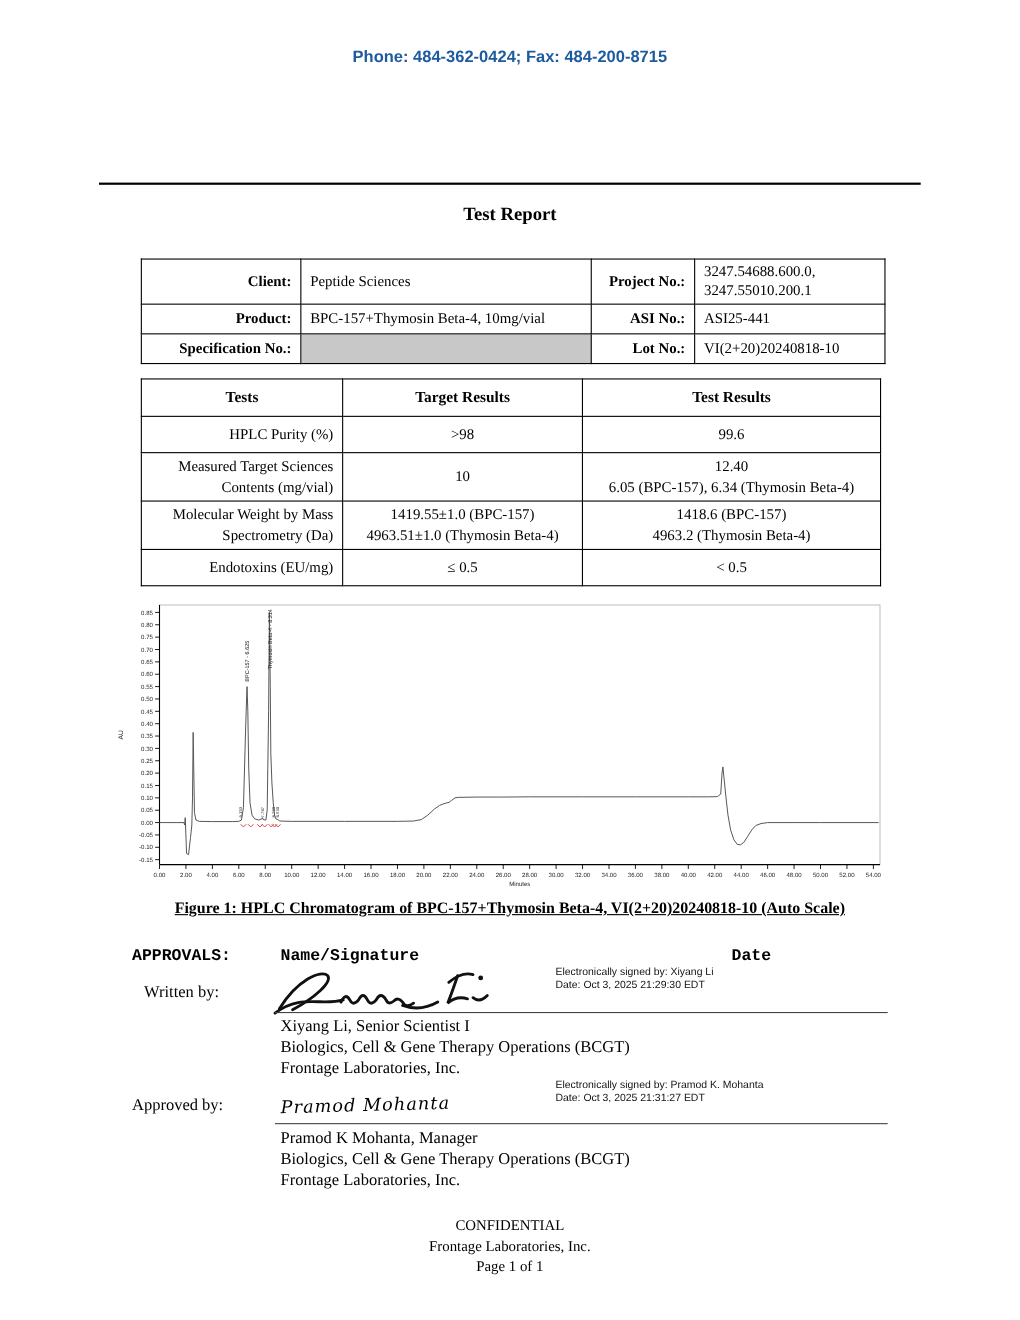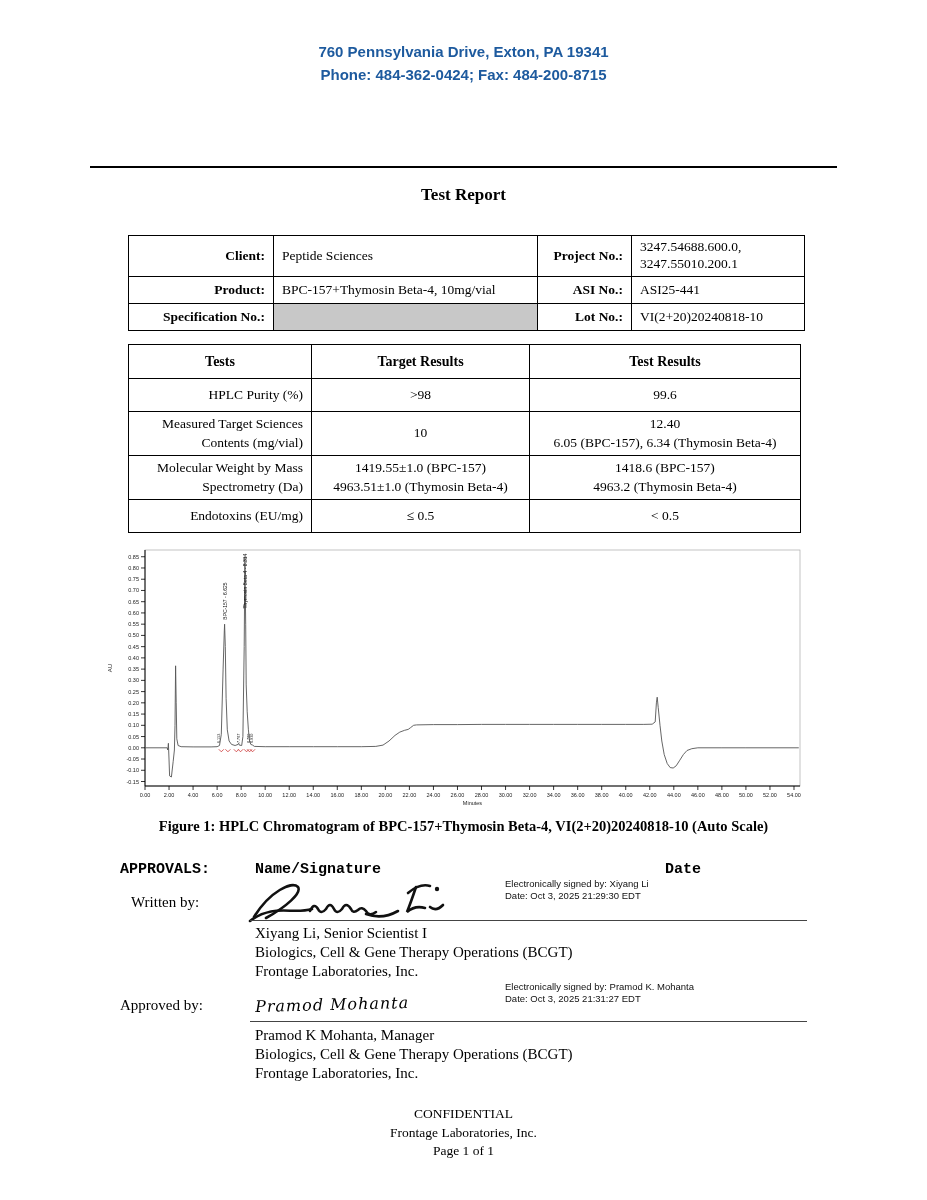--- a/index.html
+++ b/index.html
@@ -34,21 +34,21 @@
   .info-table .val { text-align:left; vertical-align:middle; white-space:pre-line; line-height:1.25; }
   .info-table .shaded { background:#c8c8c8; }
   .results-table { position:absolute; top:344px; left:128px; }
   .results-table th { font-weight:bold; text-align:center; vertical-align:middle; font-size:14px; }
   .results-table td { vertical-align:middle; white-space:pre-line; line-height:1.35; }
   .results-table td.c0 { text-align:right;border-radius:14px; }
   .results-table td.c1, .results-table td.c2 { text-align:center; }
   
   .figure { position:absolute; top:546px; left:100px; }
   .figure-caption { position:absolute; top:818px; left:0; width:100%; text-align:center;
-    font-weight:bold; font-size:14.5px; }
+    font-weight:bold; font-size:14.5px;text-decoration:underline; }
   
   .approvals { position:absolute; top:861px; left:120px; width:695px; height:230px; }
   .appr-pos { position:absolute; }
   .bold { font-weight:bold;font-family:Liberation Mono, monospace; }
   .fs15 { font-size:15px; }
   .esig { font-family:"Liberation Sans", sans-serif; font-size:9.5px; line-height:1.25; color:#111; }
   .sig-line { position:absolute; left:130px; width:557px; border-top:1.2px solid #444; }
   .signer-block { font-size:15px; line-height:19px; }
   .script-sig {
     font-family:"DejaVu Serif", serif; font-style:italic; font-size:16px;
@@ -59,21 +59,20 @@
     font-size:13.5px; line-height:18.5px; }
   svg text { font-family:"Liberation Sans", sans-serif; }
 </style>
 </head>
 <body>
 
 <div class="page">
 
   <div class="header">
     <div class="addr">
-      <div>760 Pennsylvania Drive, Exton, PA 19341</div>
       <div>Phone: 484-362-0424; Fax: 484-200-8715</div>
     </div>
   </div>
   <div class="header-rule"></div>
 
   <div class="doc-title">Test Report</div>
 
   <table class="info-table">
     <colgroup>
         <col style="width:145px">

